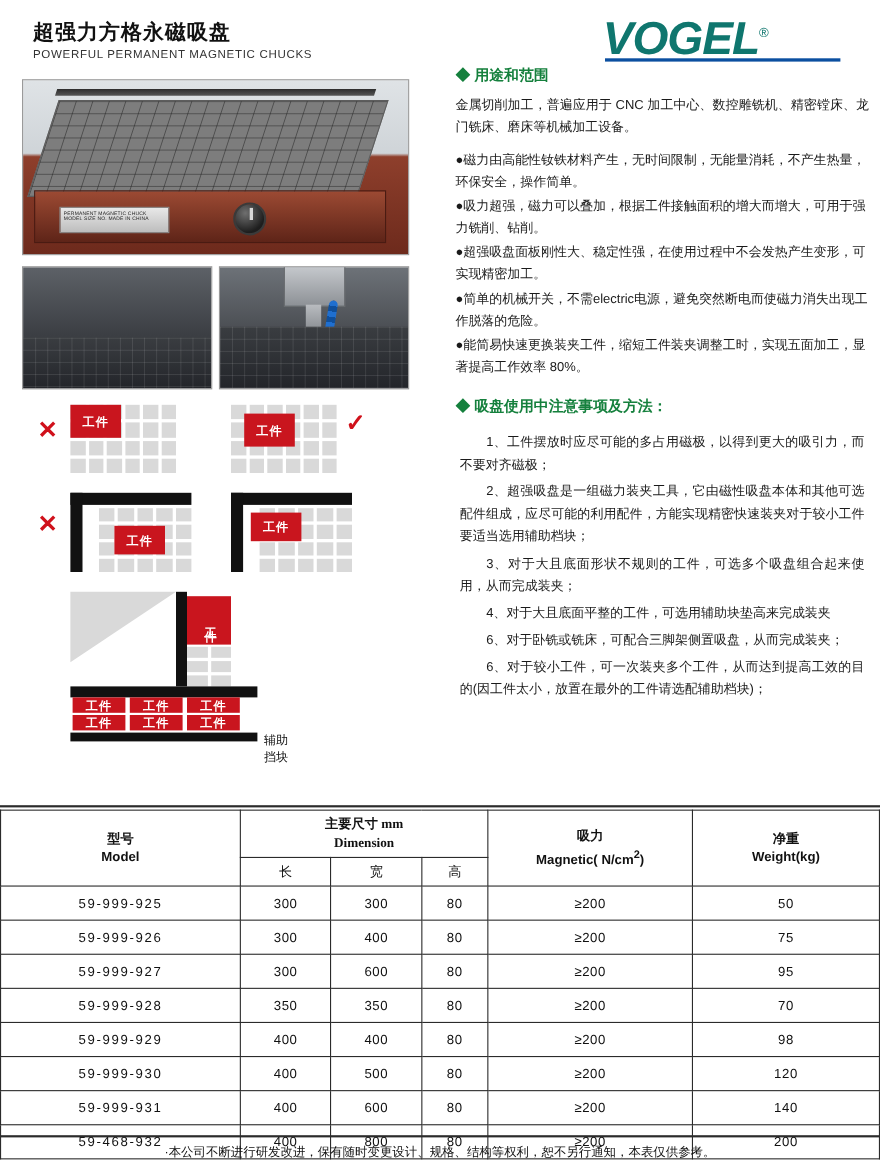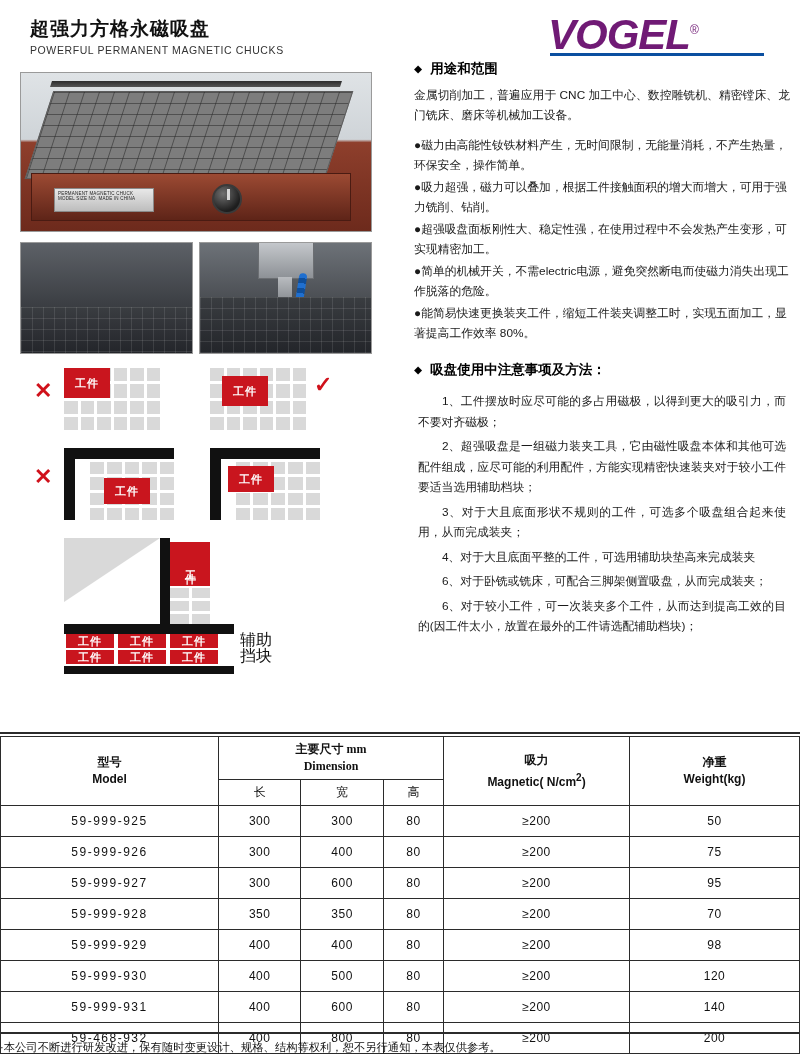--- a/index.html
+++ b/index.html
@@ -19,21 +19,21 @@
     font-size:19px; font-weight:bold; letter-spacing:1px; color:#111;
   }
   .title-en {
     position:absolute; left:30px; top:44px;
     font-size:10.5px; letter-spacing:0.6px; color:#333;
   }
   .logo-wrap { position:absolute; left:548px; top:8px; width:222px; height:48px; }
   .logo-text {
     font-family:"Liberation Sans", sans-serif;
     font-size:42px; font-weight:bold; font-style:italic;
-    color:#701a75; letter-spacing:-1px; line-height:44px;
+    color:#0f766e; letter-spacing:-1px; line-height:44px;
   }
   .logo-reg { font-size:12px; vertical-align:super; font-style:normal; font-weight:normal; }
   .logo-bar { position:absolute; left:2px; top:45px; width:214px; height:3px; background:#0b4fa0; }
 
   
   .left-col { position:absolute; left:10px; top:64px; width:390px; height:670px; }
 
   
   .photo-main {
     position:absolute; left:10px; top:8px; width:352px; height:160px;
@@ -126,26 +126,26 @@
   }
   .mark.x { color:#d0111b; }
   .mark.v { color:#d0111b; }
   .lbar { position:absolute; background:#111; }
 
   .tri-block { position:absolute; }
   .tri {
     position:absolute; width:0; height:0;
     border-left:96px solid #d9d9d9; border-bottom:64px solid transparent;
   }
-  .aux-label { position:absolute; font-size:16px; color:#111; line-height:15px; }
+  .aux-label { position:absolute; font-size:11px; color:#111; line-height:15px;margin-top:34px; }
 
   
   .right-col { position:absolute; left:414px; top:60px; width:376px; }
   .sec-head {
-    font-size:13.5px; font-weight:bold; color:#000000; margin:0 0 7px 0;font-family:Liberation Mono, monospace;
+    font-size:13.5px; font-weight:bold; color:#15803d; margin:0 0 7px 0;
   }
   .para {
     font-size:11.8px; line-height:20px; color:#1a1a1a; margin:0 0 10px 0; text-align:justify;
   }
   .bul { font-size:11.8px; line-height:20px; margin:0 0 2px 0; text-indent:0; padding-left:0; }
   .notes { margin-top:12px; }
   .note-item { font-size:11.8px; line-height:20.5px; text-align:justify; text-indent:24px; margin:4px; }
 
   
   .table-wrap { position:absolute; left:0; top:736px; width:800px; }
@@ -158,21 +158,21 @@
   .th-model { width:218px; }
   .th-dim { width:226px;font-family:Liberation Serif, serif; }
   .th-mag { width:186px; }
   .th-wt { width:170px; }
   .sub th { font-weight:normal; font-size:12px; height:24px; }
   tbody td { height:31px; letter-spacing:.5px; }
   tbody td.model { letter-spacing:1.5px; }
 
   .footnote {
     position:absolute; left:0; top:1040px; width:800px;
-    font-size:11.3px; color:#111; 
+    font-size:11.3px; color:#111; text-align:center;
   }
   .topline { position:absolute; left:0; top:732px; width:800px; height:2px; background:#2b2b2b; }
   .botline { position:absolute; left:0; top:1032px; width:800px; height:2px; background:#2b2b2b; }
 </style>
 </head>
 <body>
 
 <div class="page">
 
   <div class="header">

